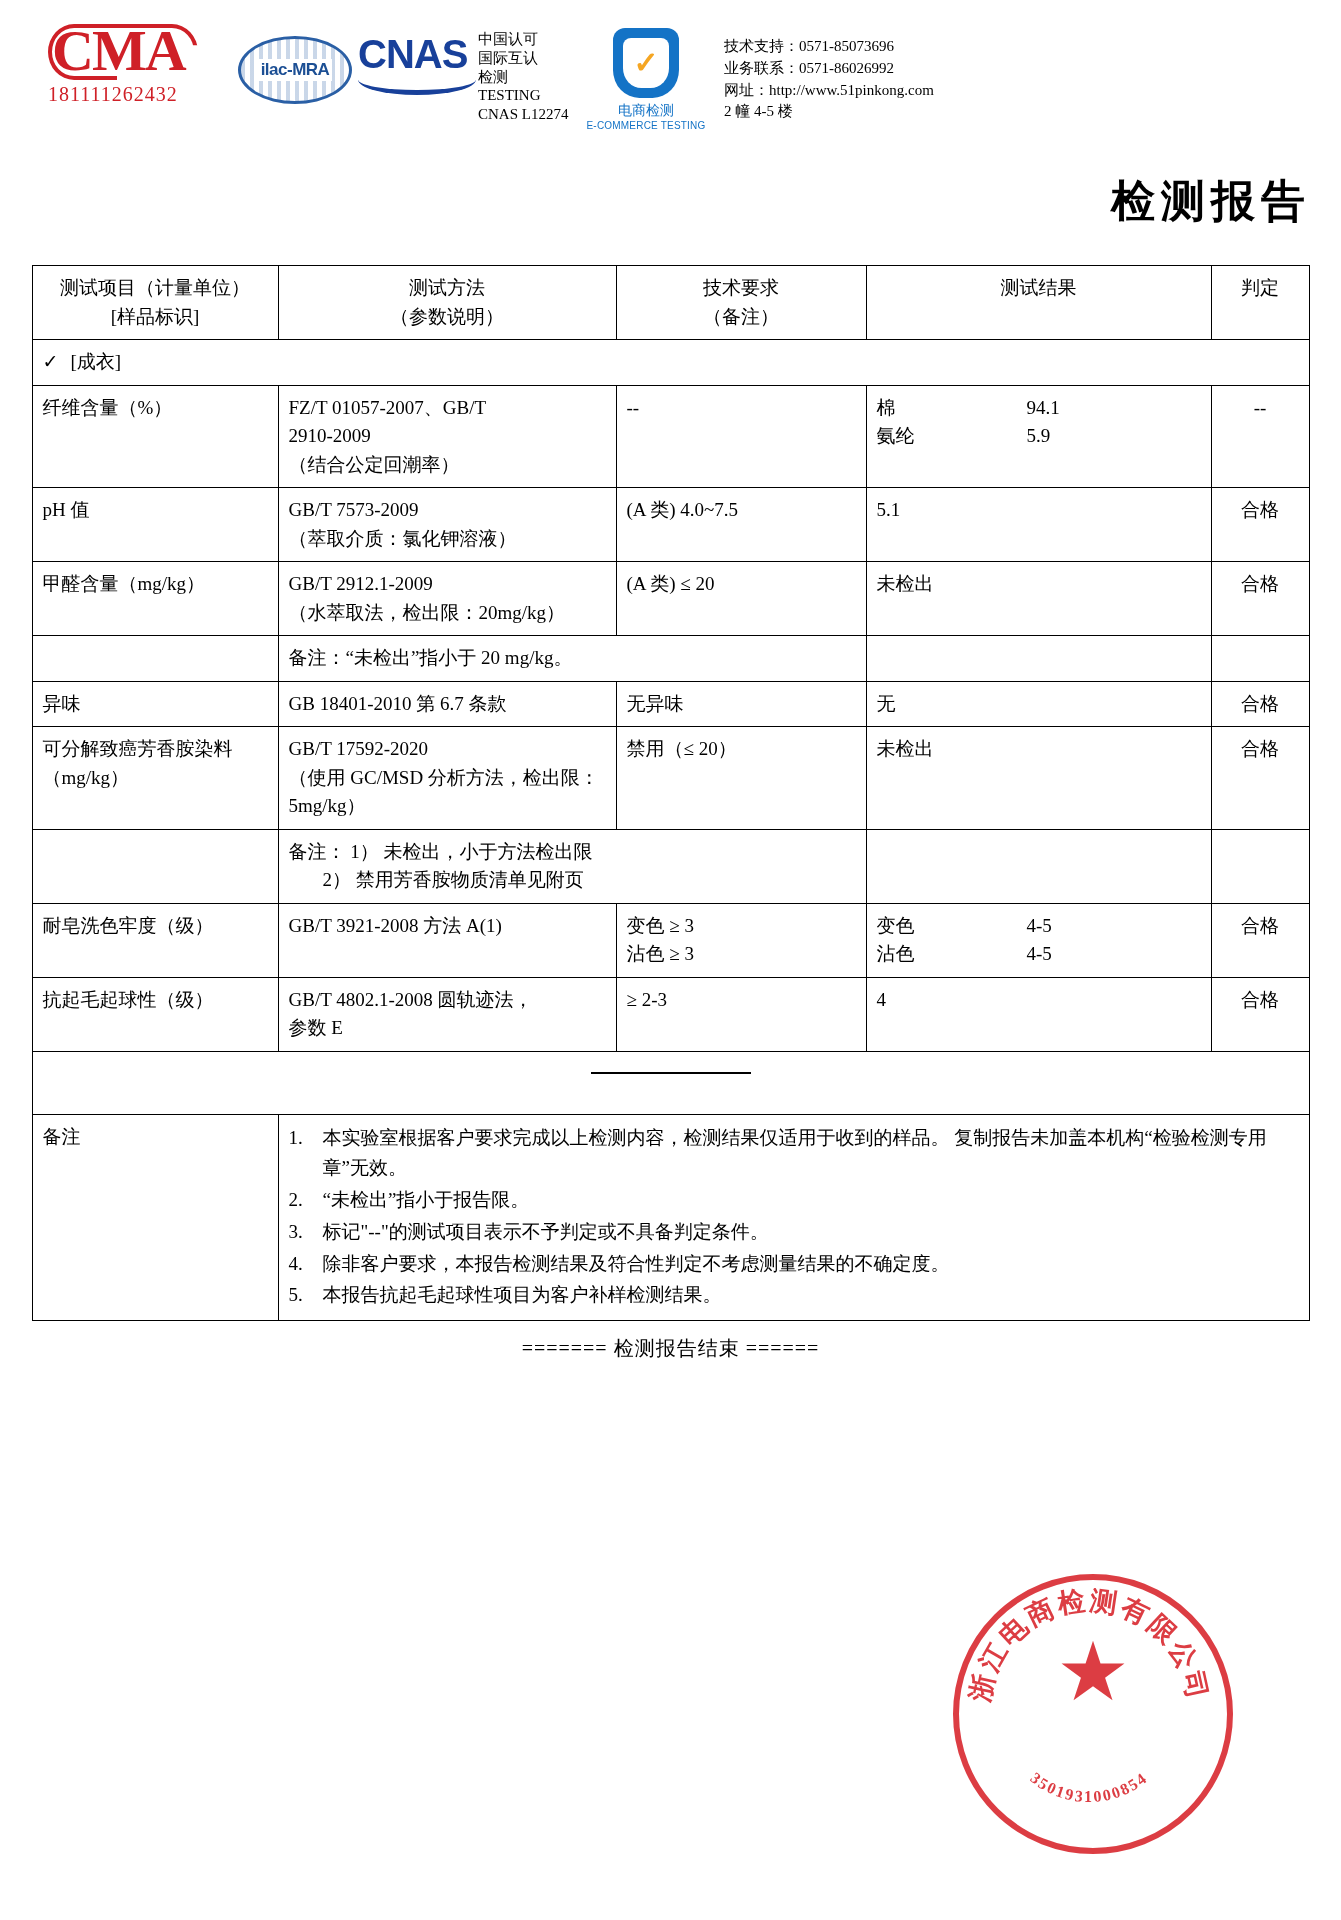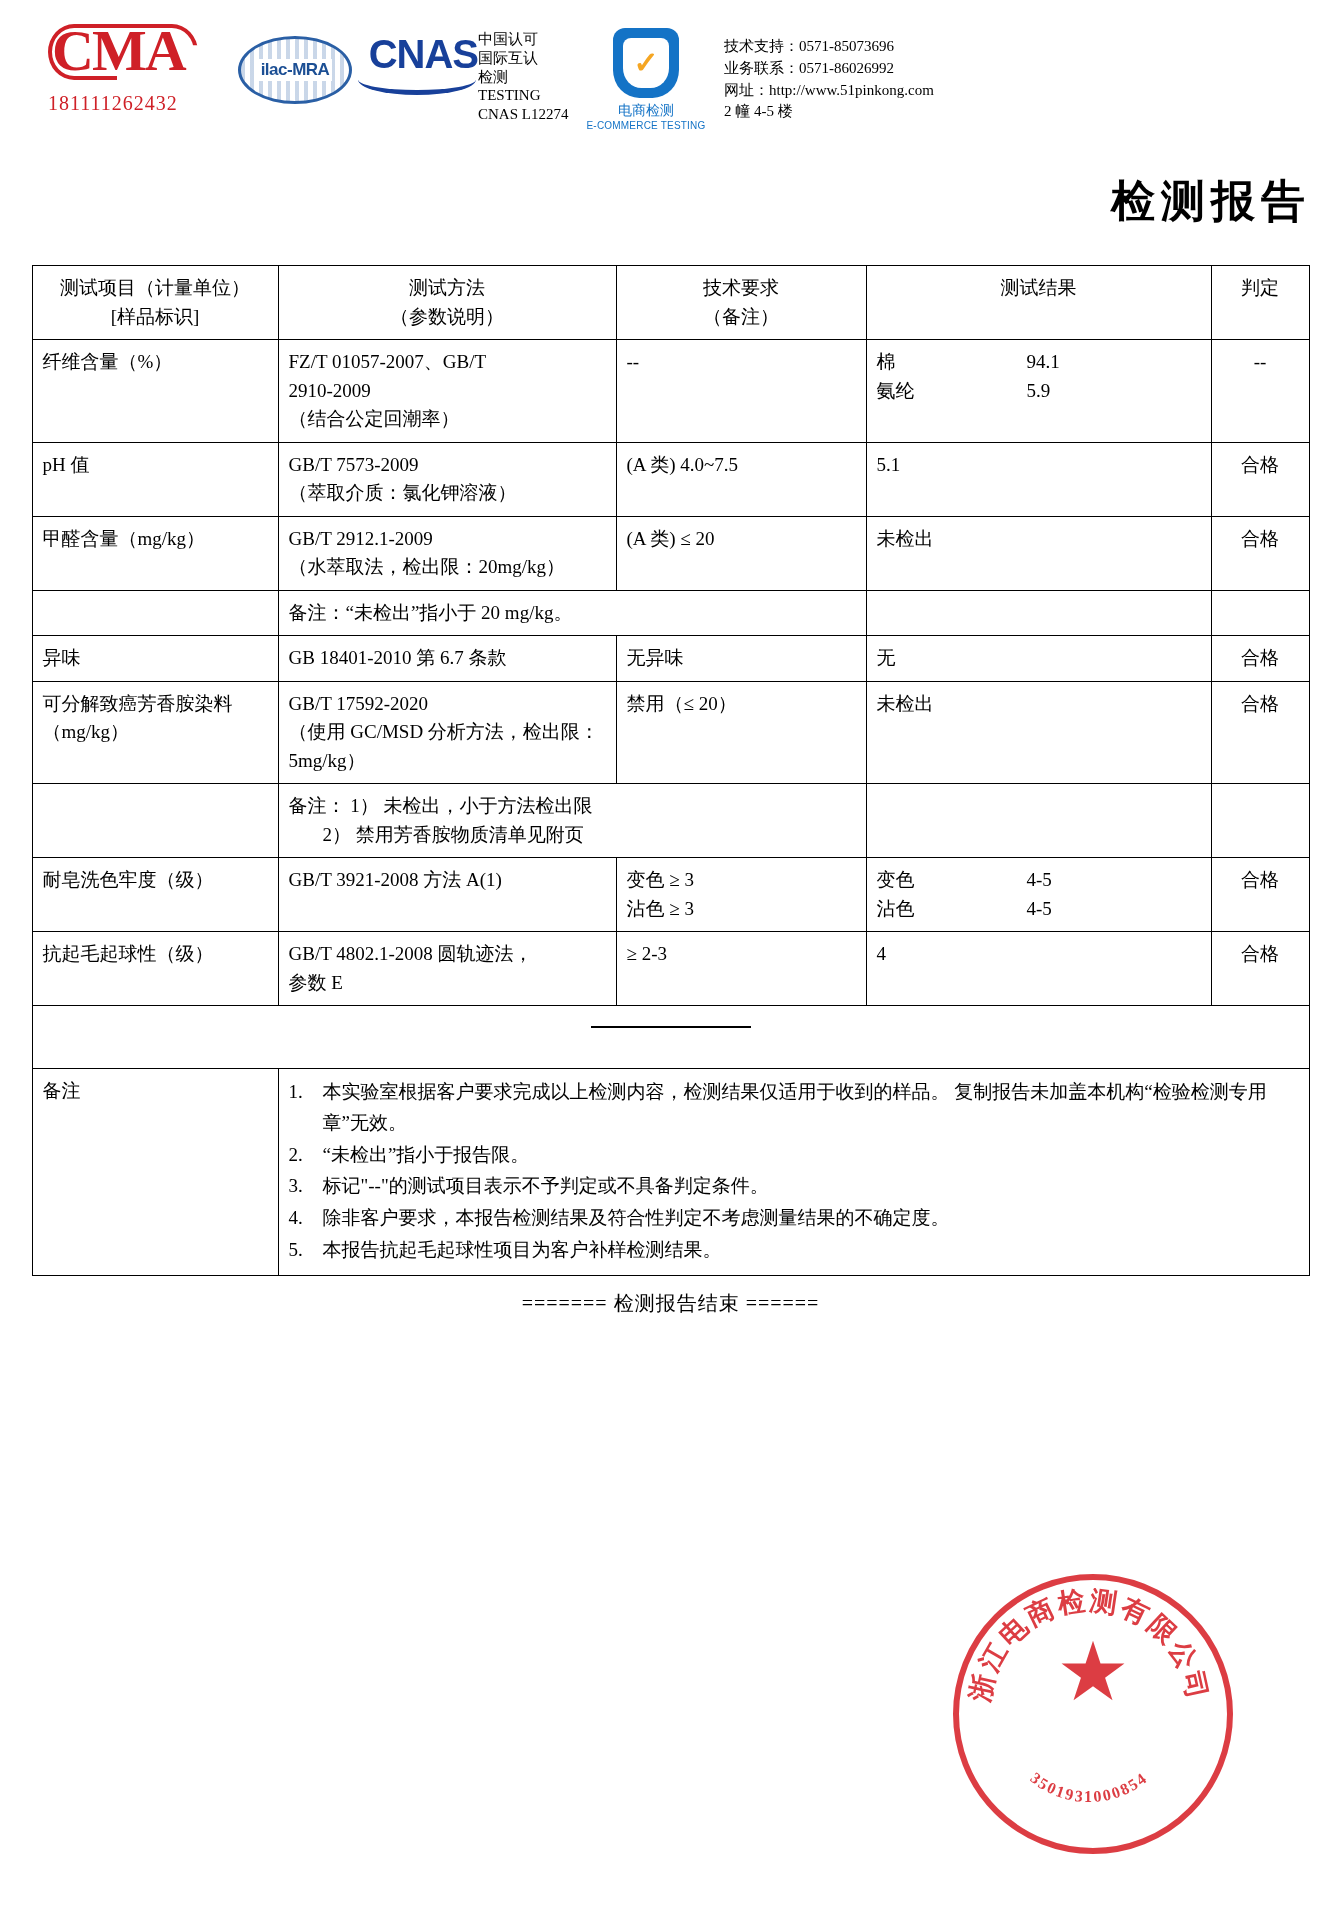--- a/index.html
+++ b/index.html
@@ -53,21 +53,21 @@
     width: 150px; height: 56px;
     border: 4px solid #cf2027;
     border-radius: 28px / 30px;
     box-sizing: border-box;
     clip-path: polygon(0 0, 100% 0, 100% 38%, 46% 38%, 46% 100%, 0 100%);
   }
   .cma-number {
     font-size: 20px;
     color: #cf2027;
     letter-spacing: 1px;
-    margin-top: 10px;
+    margin-top: 1px;
     font-family: "Liberation Serif", serif;
   }
   .ilac-block {
     width: 120px;
     padding-top: 22px;
   }
   .ilac-oval {
     width: 108px;
     height: 62px;
     border: 3px solid #2a5fa5;
@@ -84,21 +84,21 @@
     font-weight: 700;
     font-size: 17px;
     color: #1c4f94;
     background: #fff;
     padding: 1px 3px;
     letter-spacing: -0.5px;
   }
   .cnas-block {
     width: 120px;
     padding-top: 20px;
-    text-align: right;
+    text-align: left;
     position: relative;
   }
   .cnas-text {
     font-family: "Liberation Sans", sans-serif;
     font-size: 40px;
     font-weight: 700;
     color: #18409a;
     letter-spacing: -1px;
     line-height: 1;
   }
@@ -379,20 +379,25 @@
         <td>
           <div>测试结果</div>
         </td>
         <td>
           <div>判定</div>
         </td>
       </tr>
     </thead>
     <tbody>
 
+      <tr class="section-row">
+        <td colspan="5">
+          <span class="check-mark">✓</span><span>[成衣]</span>
+        </td>
+      </tr>
 
       <tr>
         <td>纤维含量（%）</td>
         <td>
           <div>FZ/T 01057-2007、GB/T</div>
           <div>2910-2009</div>
           <div>（结合公定回潮率）</div>
         </td>
         <td>--</td>
         <td>

